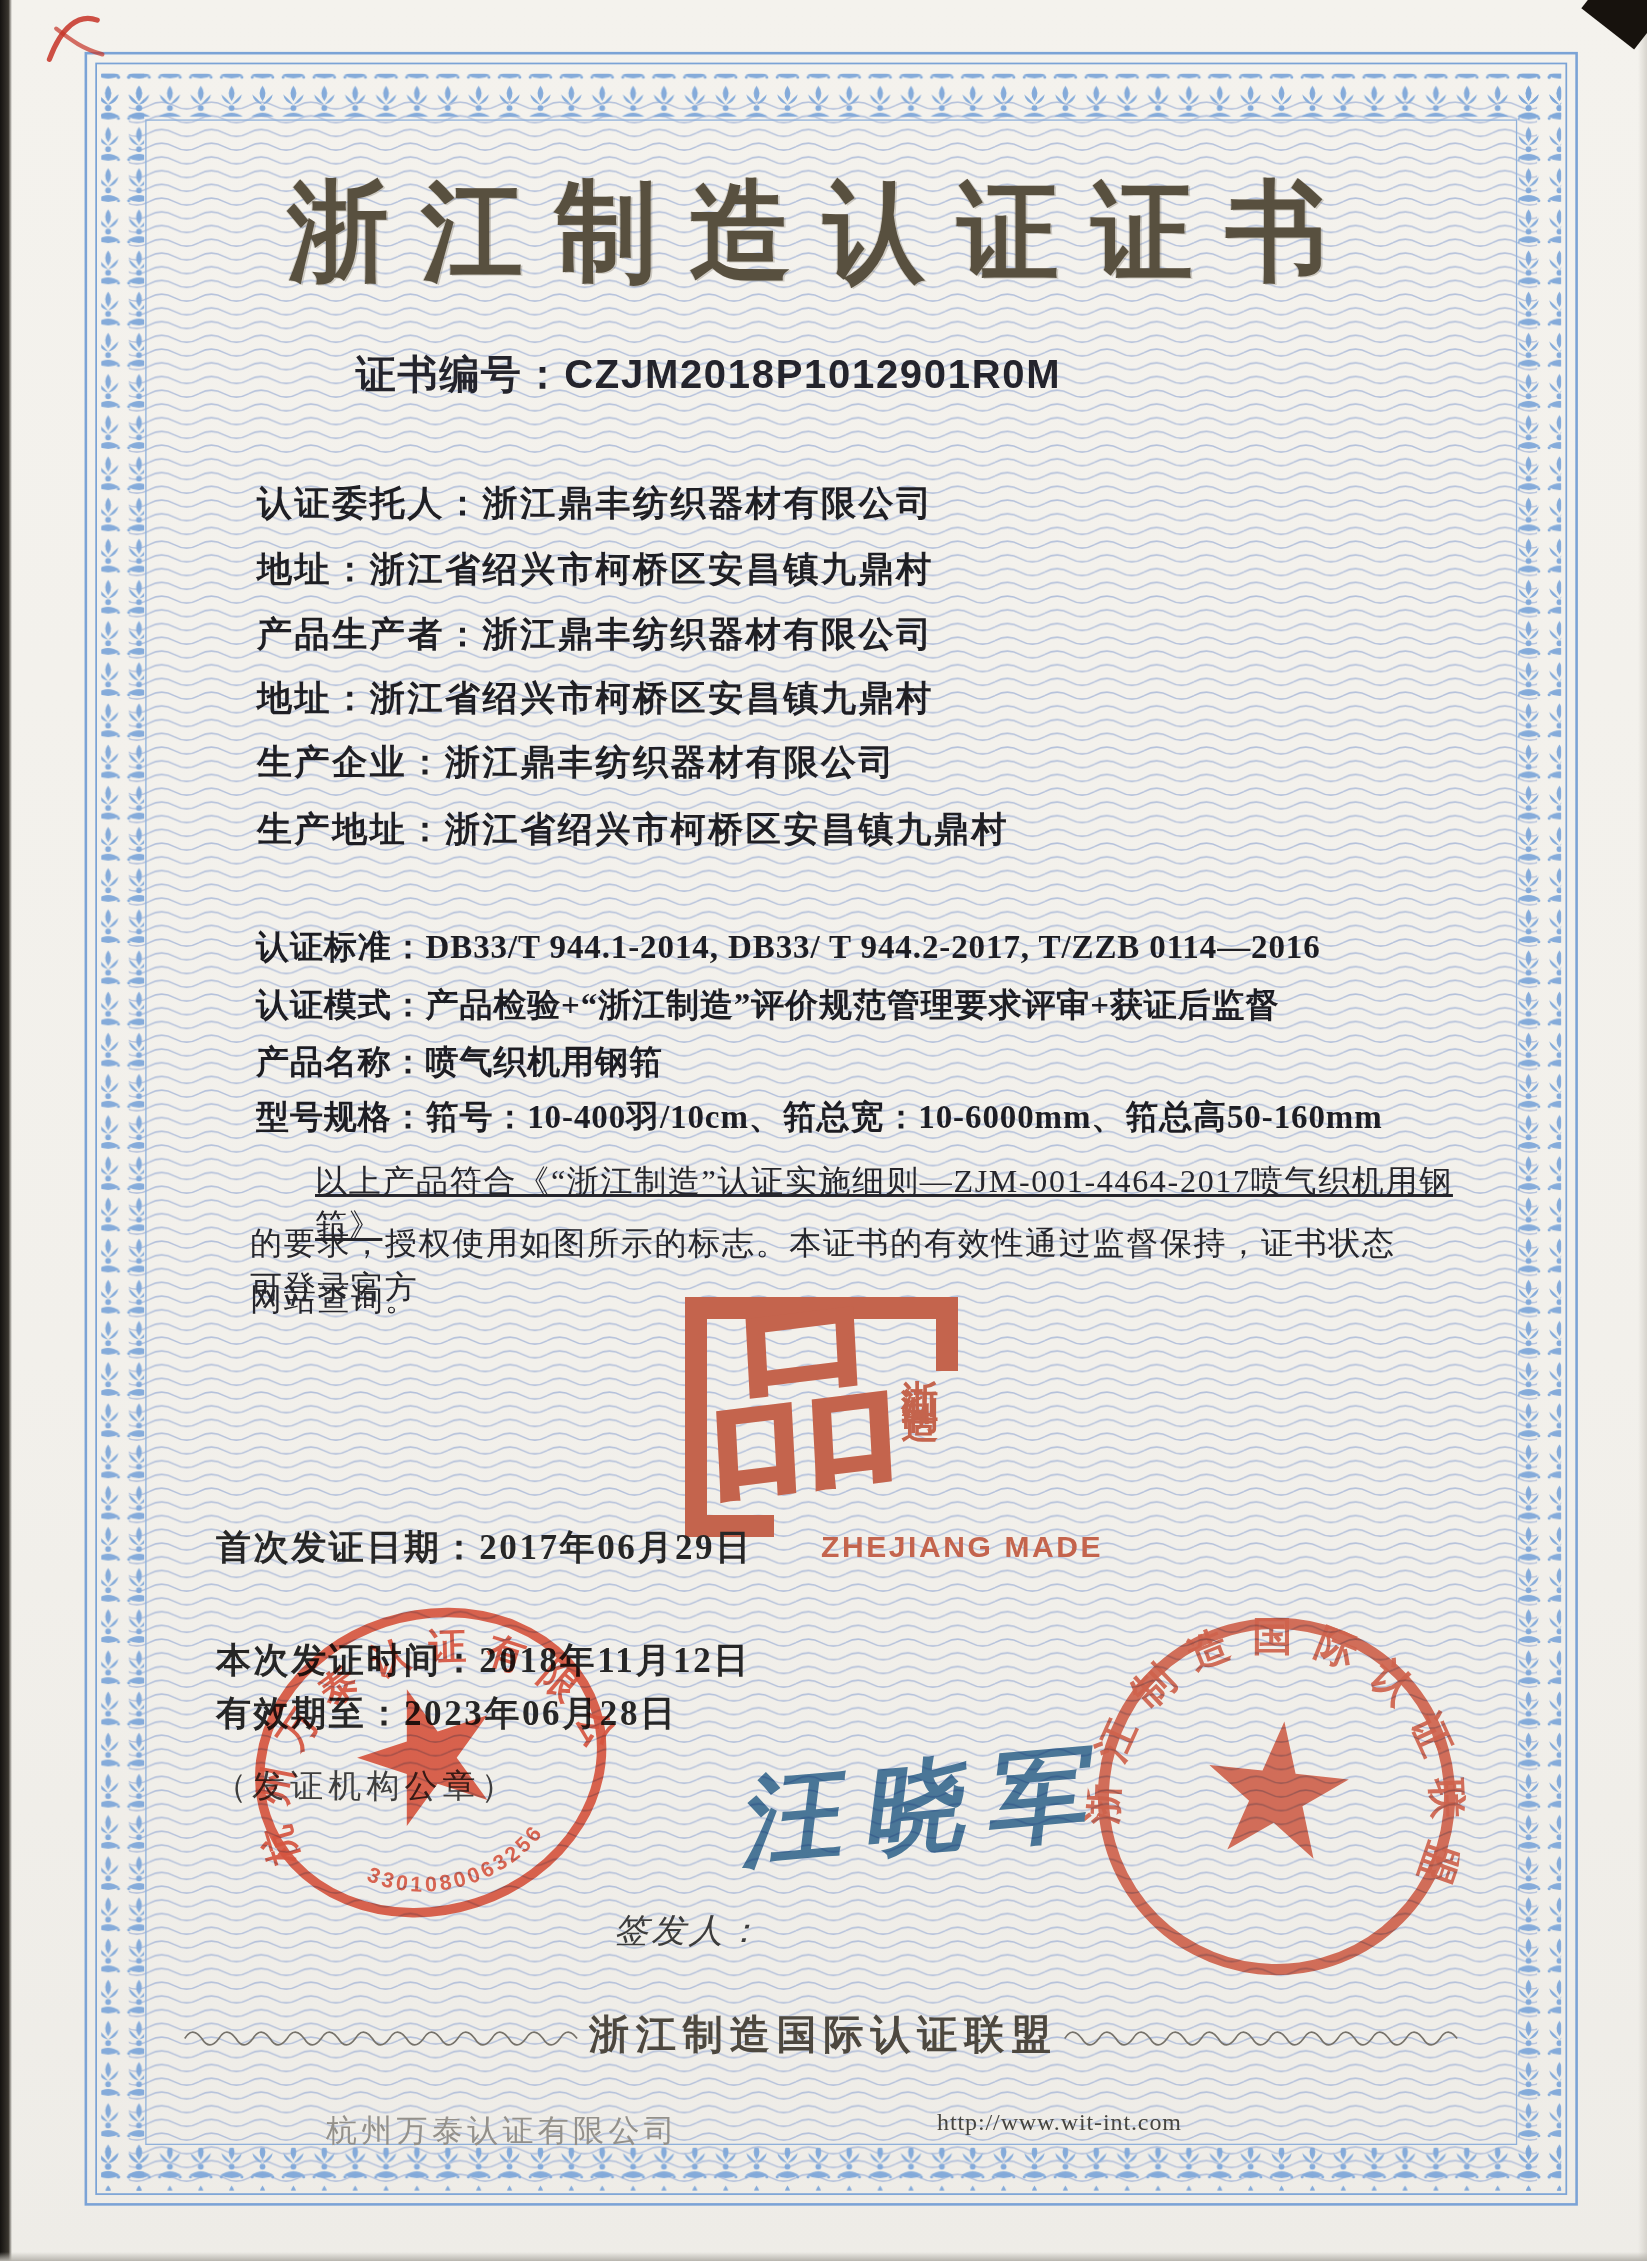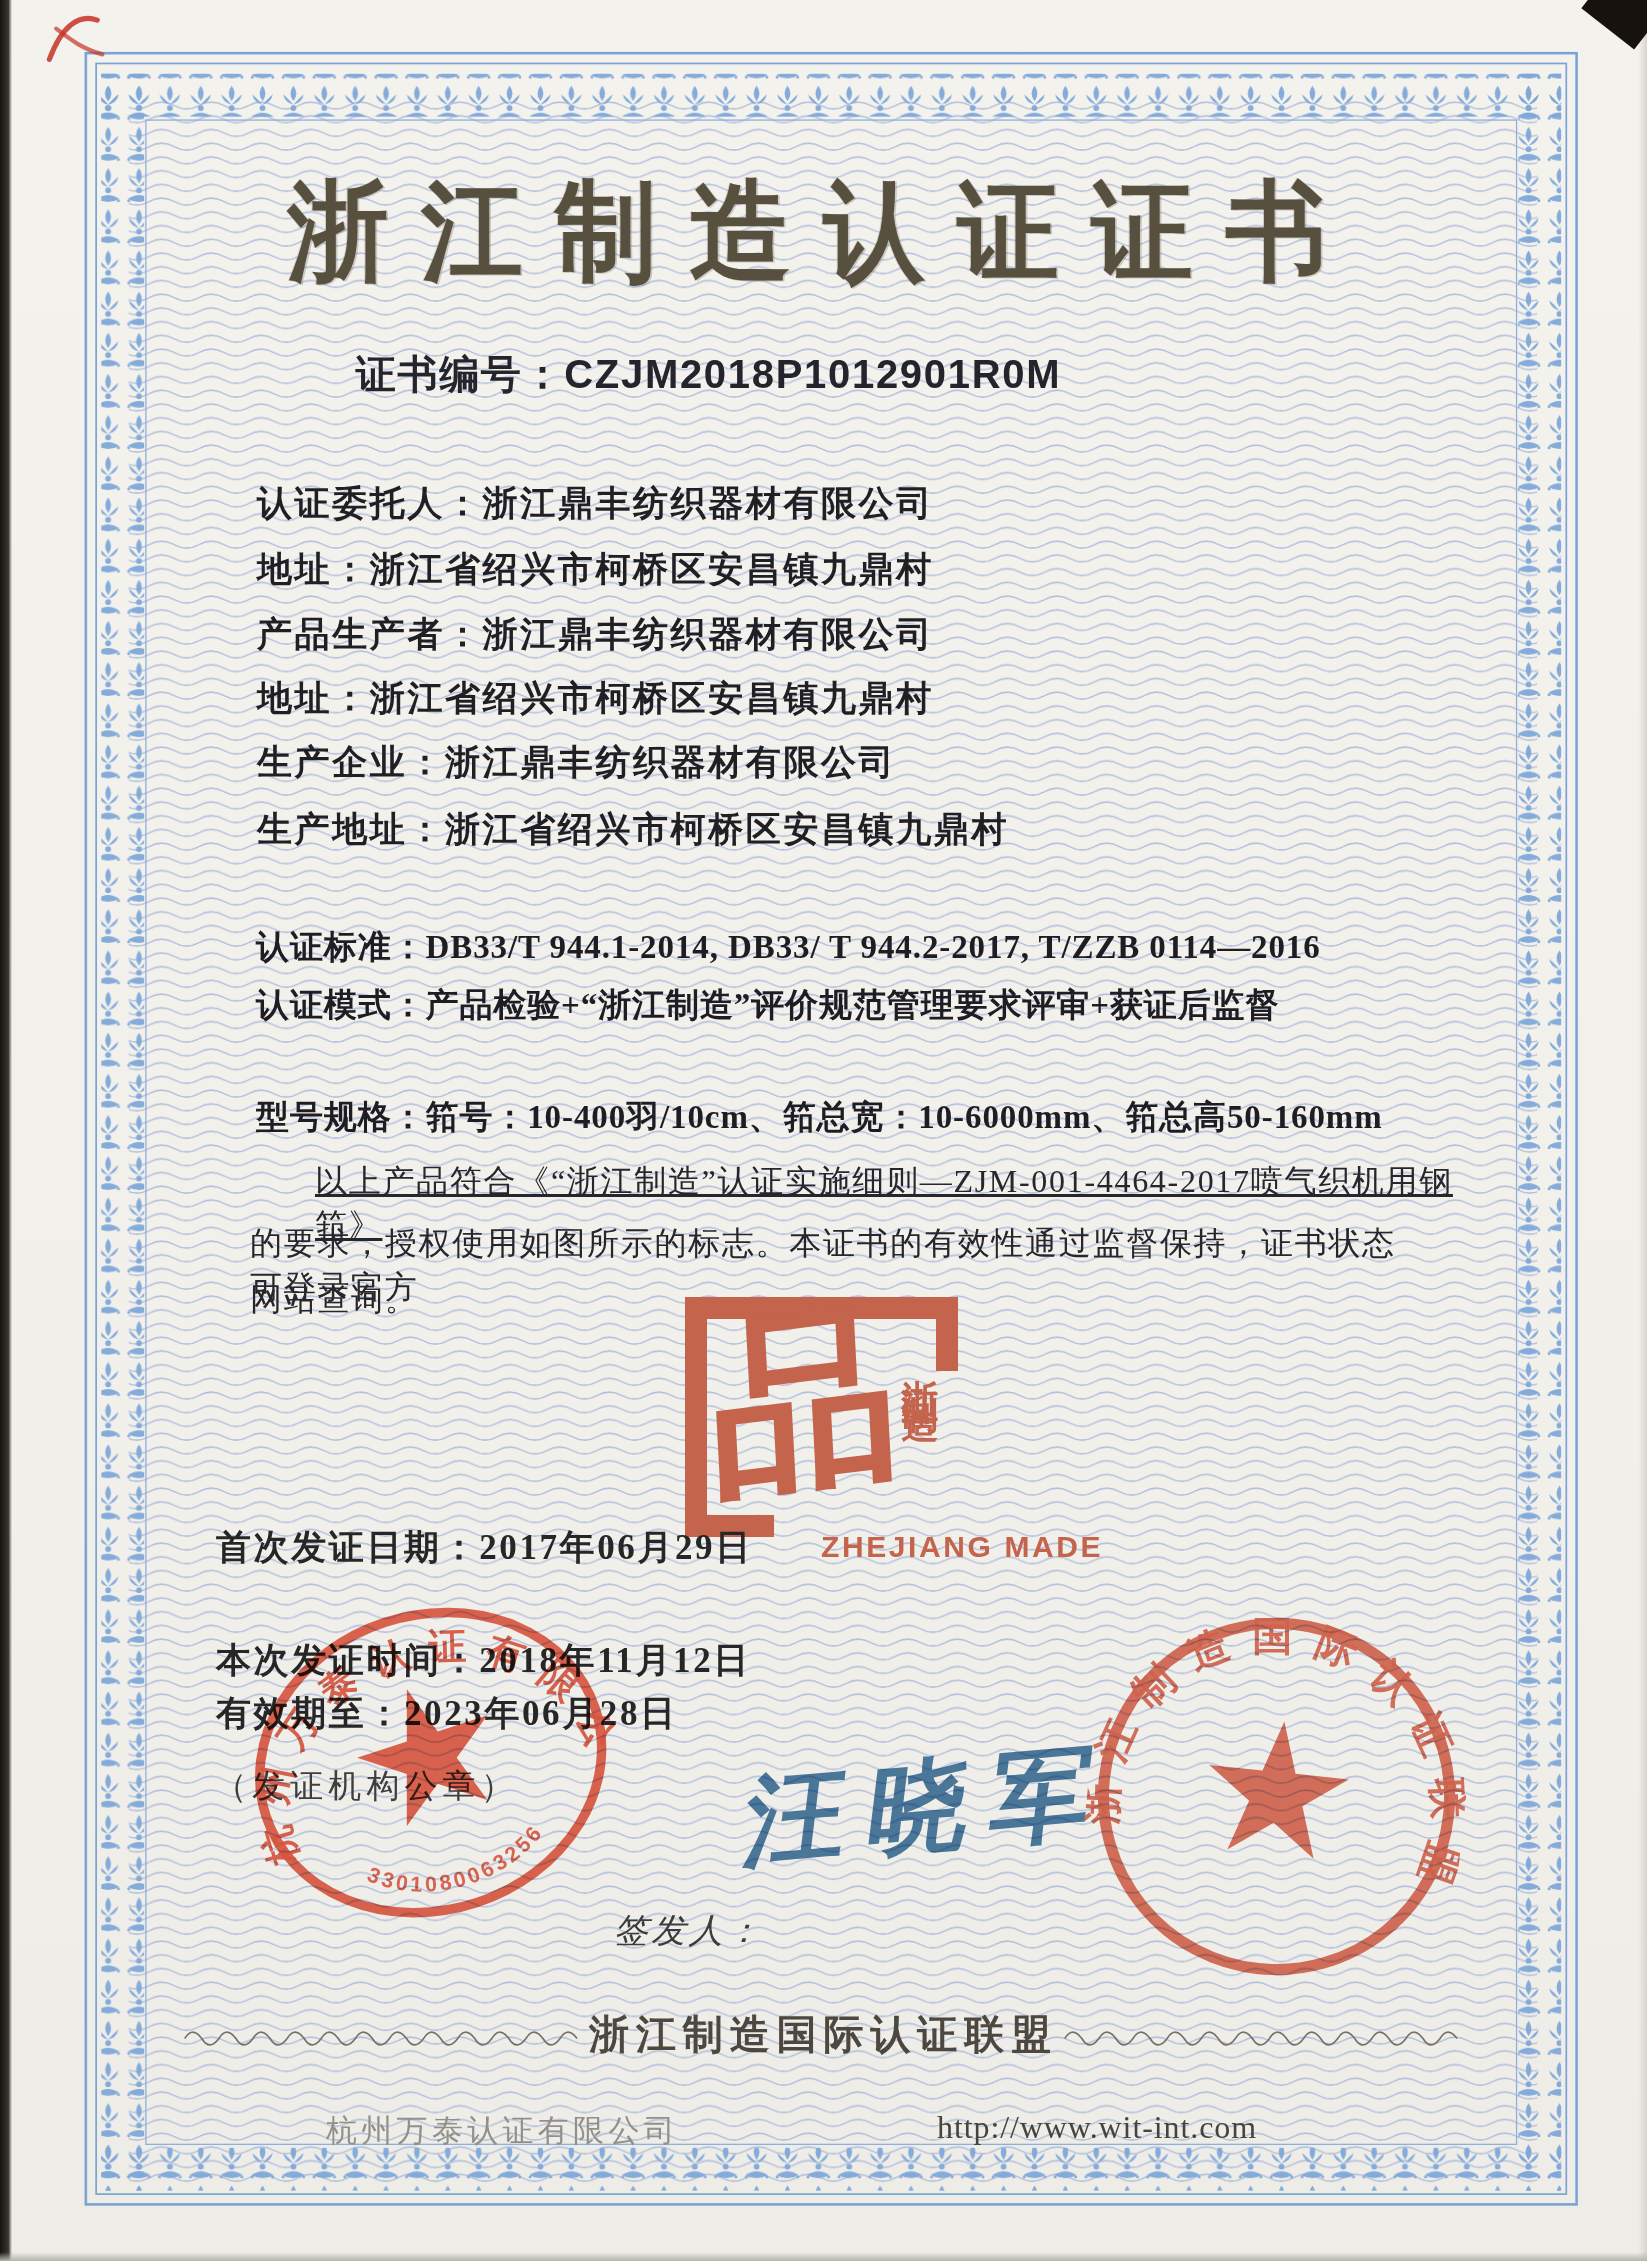--- a/index.html
+++ b/index.html
@@ -35,21 +35,21 @@
   .logo-cap{position:absolute;left:100px;bottom:-5.1px;font-size:30px;font-weight:700;color:#c4644d;letter-spacing:2.6px;font-family:"Liberation Sans","DejaVu Sans",sans-serif;white-space:nowrap;margin-left:36px;}
   .date-line{left:216px;font-size:35px;font-weight:600;color:#262626;letter-spacing:2.6px;}
   .seal-note{left:214px;top:1764px;font-size:33px;color:#3e3e3e;letter-spacing:5.1px;}
   .issuer-label{left:614px;top:1908px;font-size:34px;color:#3c3c3c;letter-spacing:3.4px;font-style:italic;}
   .signature{
     left:745px;top:1740px;font-size:101px;font-weight:700;color:#2f6795;opacity:.85;
     transform:rotate(-5deg) skewX(-12deg);letter-spacing:22px;mix-blend-mode:multiply;white-space:nowrap;
   }
   .alliance{left:0;top:2007px;width:1647px;text-align:center;font-size:40px;font-weight:700;color:#4d483f;letter-spacing:6.9px;}
   .footer-co{left:326px;top:2110px;font-size:31px;color:#93908a;letter-spacing:4.3px;}
-  .footer-url{left:937px;top:2109px;font-size:32px;color:#45443f;letter-spacing:0.9px;}
+  .footer-url{left:937px;top:2109px;font-size:24px;color:#45443f;letter-spacing:0.9px;}
   .seal{mix-blend-mode:multiply;opacity:.94;}
   .pen-mark{left:34px;top:3.4px;}
 </style>
 </head>
 <body>
 
 <div class="page">
 
   <svg class="abs" style="left:0;top:0" width="1647" height="2261" viewBox="0 0 1920 2636">
     <defs>
@@ -97,20 +97,21 @@
 
   <div class="abs info-line sans" style="top:480px">认证委托人：浙江鼎丰纺织器材有限公司</div>
   <div class="abs info-line sans" style="top:546px">地址：浙江省绍兴市柯桥区安昌镇九鼎村</div>
   <div class="abs info-line sans" style="top:611px">产品生产者：浙江鼎丰纺织器材有限公司</div>
   <div class="abs info-line sans" style="top:675px">地址：浙江省绍兴市柯桥区安昌镇九鼎村</div>
   <div class="abs info-line sans" style="top:739px">生产企业：浙江鼎丰纺织器材有限公司</div>
   <div class="abs info-line sans" style="top:806px">生产地址：浙江省绍兴市柯桥区安昌镇九鼎村</div>
 
   <div class="abs std-line" style="top:925px">认证标准：DB33/T 944.1-2014, DB33/ T 944.2-2017, T/ZZB 0114—2016</div>
   <div class="abs std-line" style="top:983px">认证模式：产品检验+“浙江制造”评价规范管理要求评审+获证后监督</div>
+  <div class="abs std-line" style="top:1040px">产品名称：喷气织机用钢筘</div>
   <div class="abs std-line" style="top:1095px">型号规格：筘号：10-400羽/10cm、筘总宽：10-6000mm、筘总高50-160mm</div>
 
   <div class="abs para-line indent" style="top:1160px">以上产品符合《“浙江制造”认证实施细则—ZJM-001-4464-2017喷气织机用钢筘》</div>
   <div class="abs para-line" style="top:1222px">的要求，授权使用如图所示的标志。本证书的有效性通过监督保持，证书状态可登录官方</div>
   <div class="abs para-line" style="top:1278px">网站查询。</div>
 
   <div class="abs logo-box">
     <div class="logo-bar" style="left:0;top:0;width:273px;height:22px;"></div>
     <div class="logo-bar" style="right:0;top:0;width:22px;height:74px;"></div>
     <div class="logo-bar" style="left:0;top:0;width:22px;height:240px;"></div>

